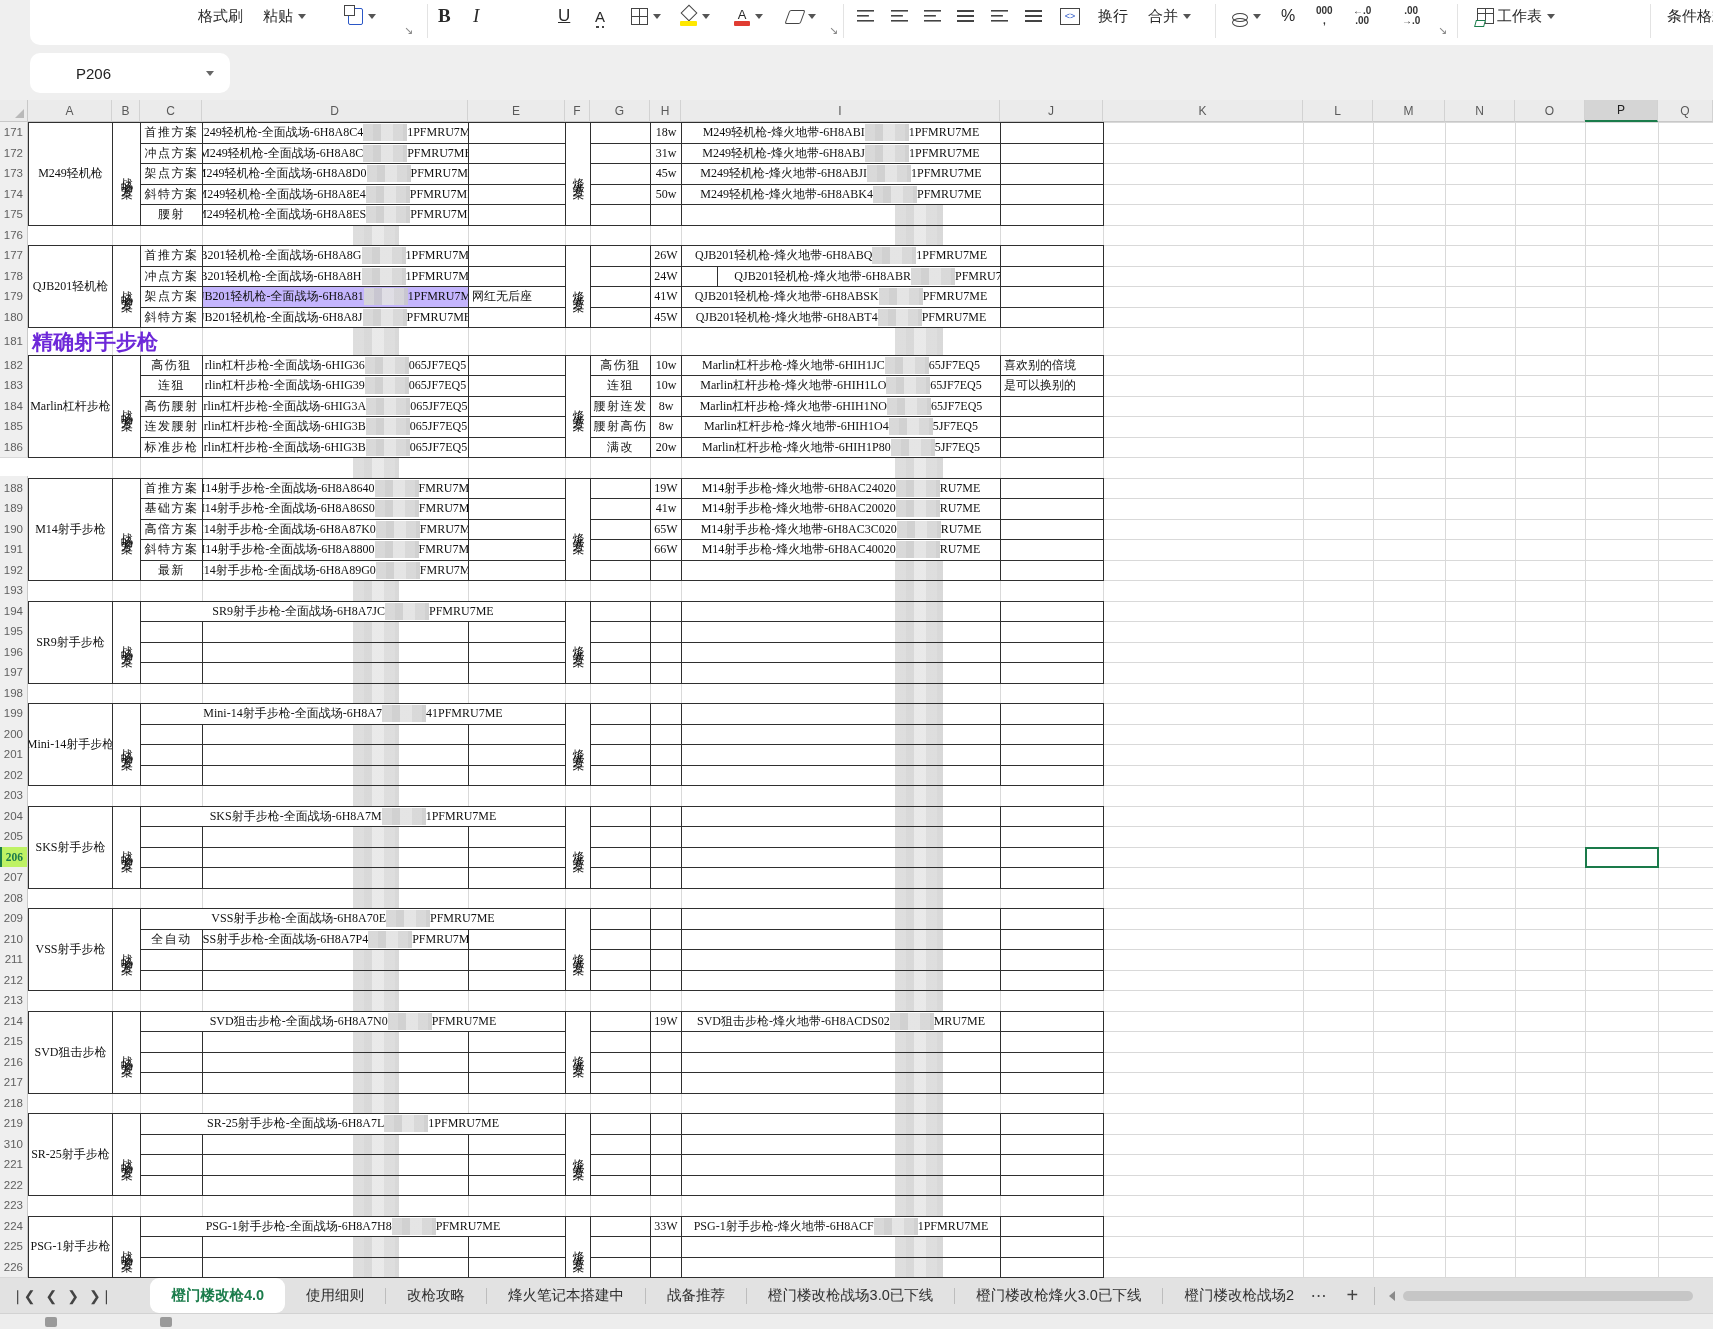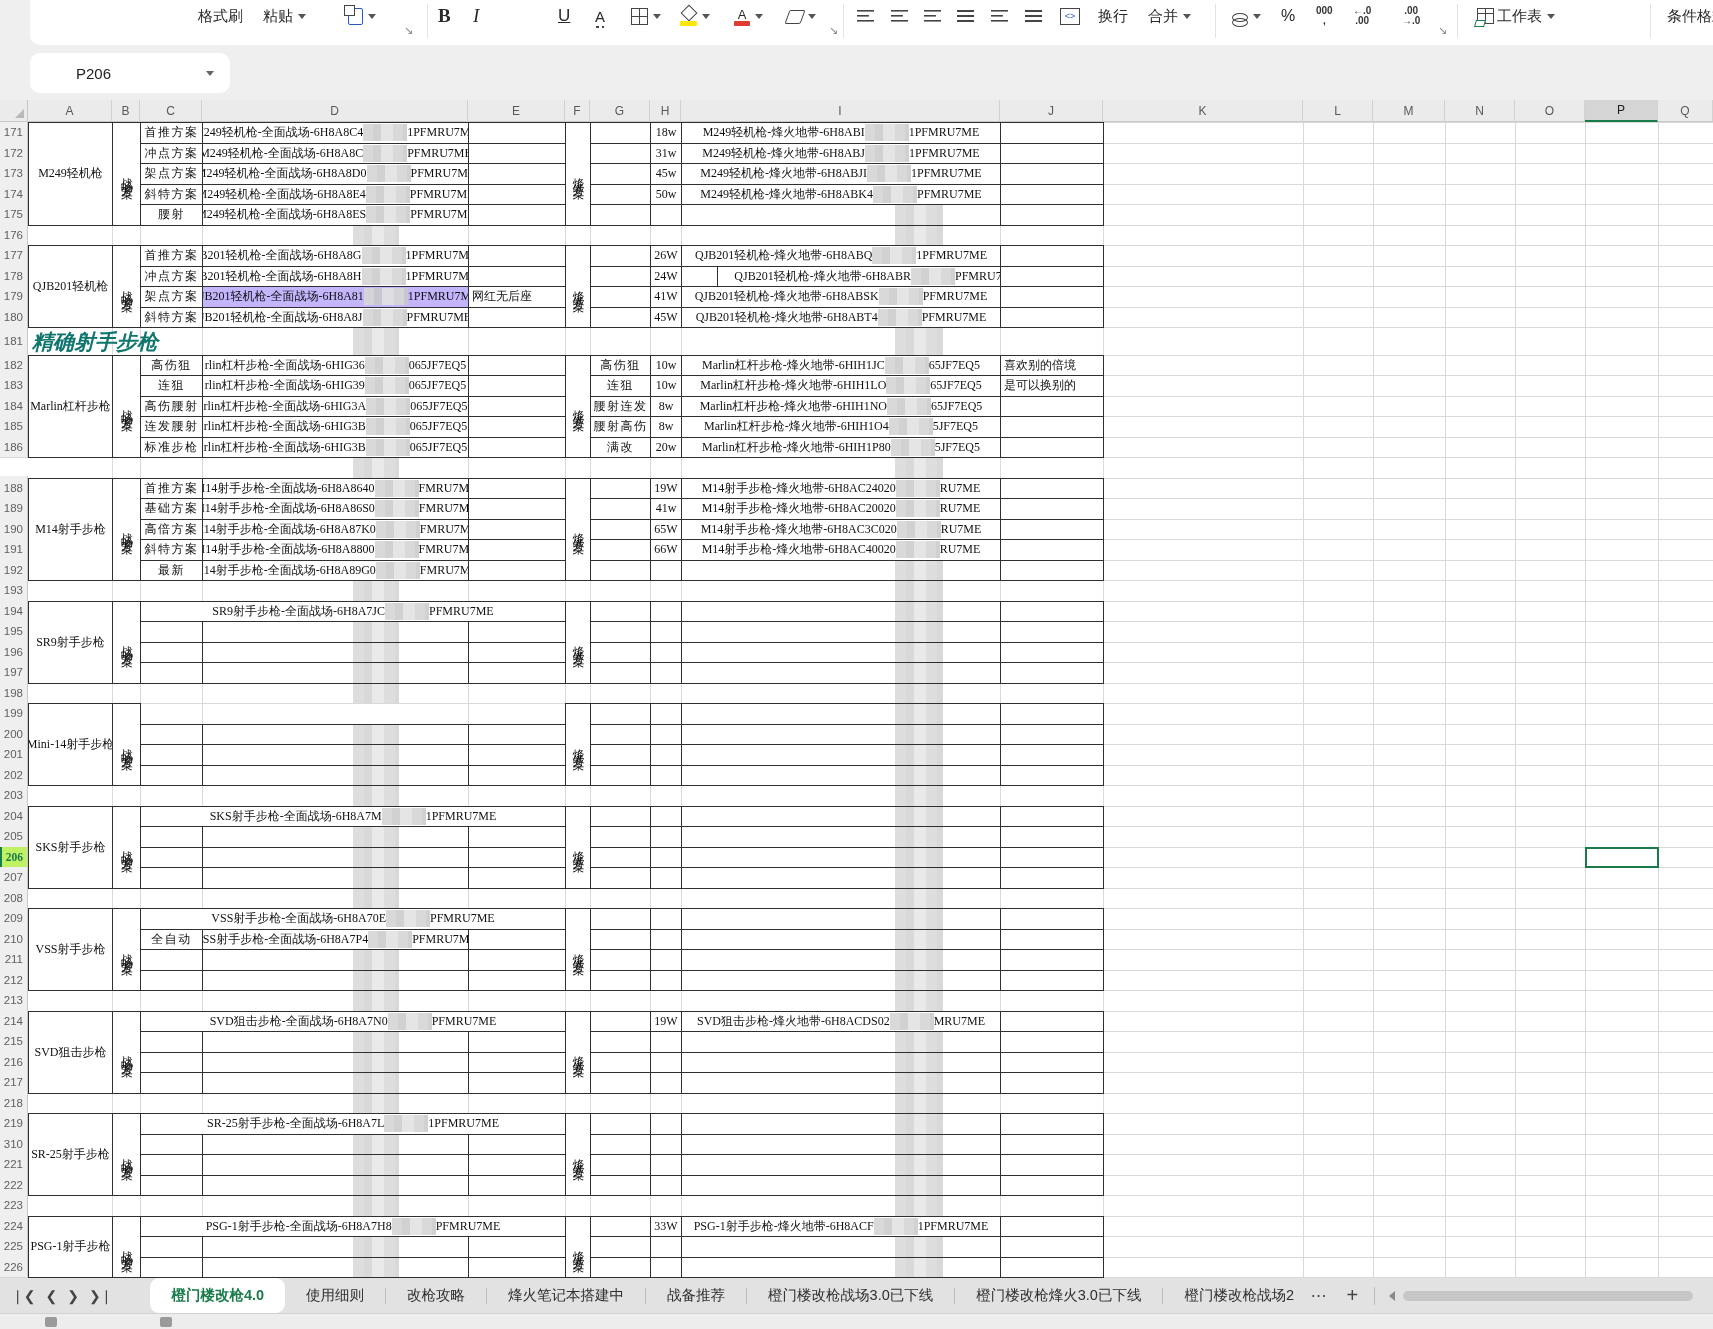--- a/index.html
+++ b/index.html
@@ -63,21 +63,21 @@
   .cell{position:absolute;box-sizing:border-box;border:1px solid #2f2f2f;background:#fff;overflow:hidden;
         font-family:"Liberation Serif","DejaVu Serif",serif;font-size:12px;color:#111;
         display:flex;align-items:center;justify-content:center;white-space:nowrap;}
   .cell.left{justify-content:flex-start;padding-left:3px;}
   .cell.vert{writing-mode:vertical-rl;text-orientation:upright;letter-spacing:3px;font-size:12px;}
   .cell.hl{background:#c4b5fd;}
   .cell.cdist{letter-spacing:1.5px;}
   .redact{display:inline-block;width:44px;height:17px;flex:0 0 auto;
      background:repeating-linear-gradient(90deg,rgba(214,214,214,.93) 0 10px,rgba(201,201,201,.85) 10px 18px,rgba(226,226,226,.9) 18px 30px);}
   .patch{position:absolute;background:repeating-linear-gradient(90deg,rgba(216,216,216,.85) 0 11px,rgba(204,204,204,.75) 11px 19px,rgba(228,228,228,.8) 19px 31px);}
-  .sectitle{position:absolute;font-family:"Liberation Serif","DejaVu Serif",serif;font-weight:bold;font-size:21px;color:#0f766e;white-space:nowrap;font-style:italic;}
+  .sectitle{position:absolute;font-family:"Liberation Serif","DejaVu Serif",serif;font-weight:bold;font-size:21px;color:#6d28d9;white-space:nowrap;}
   .selbox{position:absolute;border:2px solid #1a7a4a;box-sizing:border-box;background:transparent;}
   
   .tabbar{position:absolute;left:0;top:1278px;width:1713px;height:35px;background:#e2e2e2;display:flex;align-items:center;overflow:hidden;}
   .nav{display:flex;align-items:center;gap:10px;margin-left:12px;color:#444;font-size:14px;flex:0 0 auto;}
   .nav span{cursor:default;}
   .tabs{display:flex;align-items:center;margin-left:38px;flex:0 0 auto;}
   .tab{padding:0 21px;height:35px;display:flex;align-items:center;font-size:14.5px;color:#2f2f2f;white-space:nowrap;position:relative;flex:0 0 auto;}
   .tab.active{background:#fff;border-radius:9px;color:#1b7c4b;font-weight:bold;}
   .tab.clip{max-width:95px;overflow:hidden;}
   .tsep{width:1px;height:16px;background:#bdbdbd;flex:0 0 auto;}
@@ -678,20 +678,25 @@
       <div class="cell cdist" style="left: 140px; top: 562px; width: 63px; height: 21.5px;"></div>
       <div class="cell " style="left: 202px; top: 562px; width: 267px; height: 21.5px;"></div>
       <div class="cell left" style="left: 468px; top: 562px; width: 98px; height: 21.5px;"></div>
       <div class="cell cdist" style="left: 590px; top: 562px; width: 61px; height: 21.5px;"></div>
       <div class="cell " style="left: 650px; top: 562px; width: 32px; height: 21.5px;"></div>
       <div class="cell " style="left: 681px; top: 562px; width: 320px; height: 21.5px;"></div>
       <div class="cell left" style="left: 1000px; top: 562px; width: 104px; height: 21.5px;"></div>
       <div class="cell" style="left: 28px; top: 603px; width: 85px; height: 83px;">Mini-14射手步枪</div>
       <div class="cell vert" style="left: 112px; top: 603px; width: 29px; height: 83px;">战场方案</div>
       <div class="cell vert" style="left: 565px; top: 603px; width: 26px; height: 83px;">烽火方案</div>
+      <div class="cell " style="left: 140px; top: 603px; width: 426px; height: 21.5px;">
+        <span>Mini-14射手步枪-全面战场-6H8A7</span>
+        <span class="redact"></span>
+        <span>41PFMRU7ME</span>
+      </div>
       <div class="cell cdist" style="left: 590px; top: 603px; width: 61px; height: 21.5px;"></div>
       <div class="cell " style="left: 650px; top: 603px; width: 32px; height: 21.5px;"></div>
       <div class="cell " style="left: 681px; top: 603px; width: 320px; height: 21.5px;"></div>
       <div class="cell left" style="left: 1000px; top: 603px; width: 104px; height: 21.5px;"></div>
       <div class="cell cdist" style="left: 140px; top: 623.5px; width: 63px; height: 21.5px;"></div>
       <div class="cell " style="left: 202px; top: 623.5px; width: 267px; height: 21.5px;"></div>
       <div class="cell left" style="left: 468px; top: 623.5px; width: 98px; height: 21.5px;"></div>
       <div class="cell cdist" style="left: 590px; top: 623.5px; width: 61px; height: 21.5px;"></div>
       <div class="cell " style="left: 650px; top: 623.5px; width: 32px; height: 21.5px;"></div>
       <div class="cell " style="left: 681px; top: 623.5px; width: 320px; height: 21.5px;"></div>

